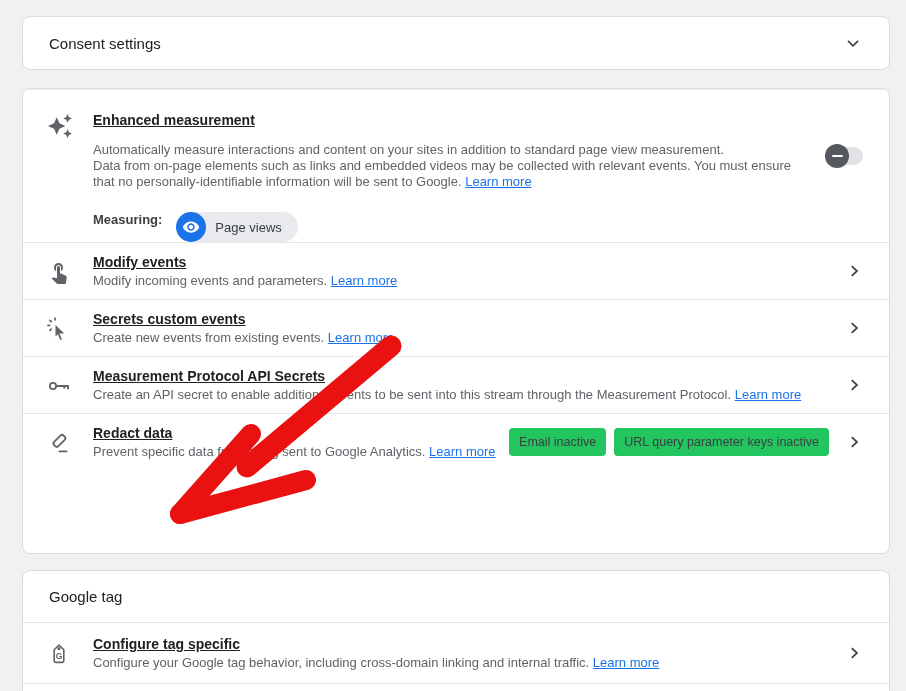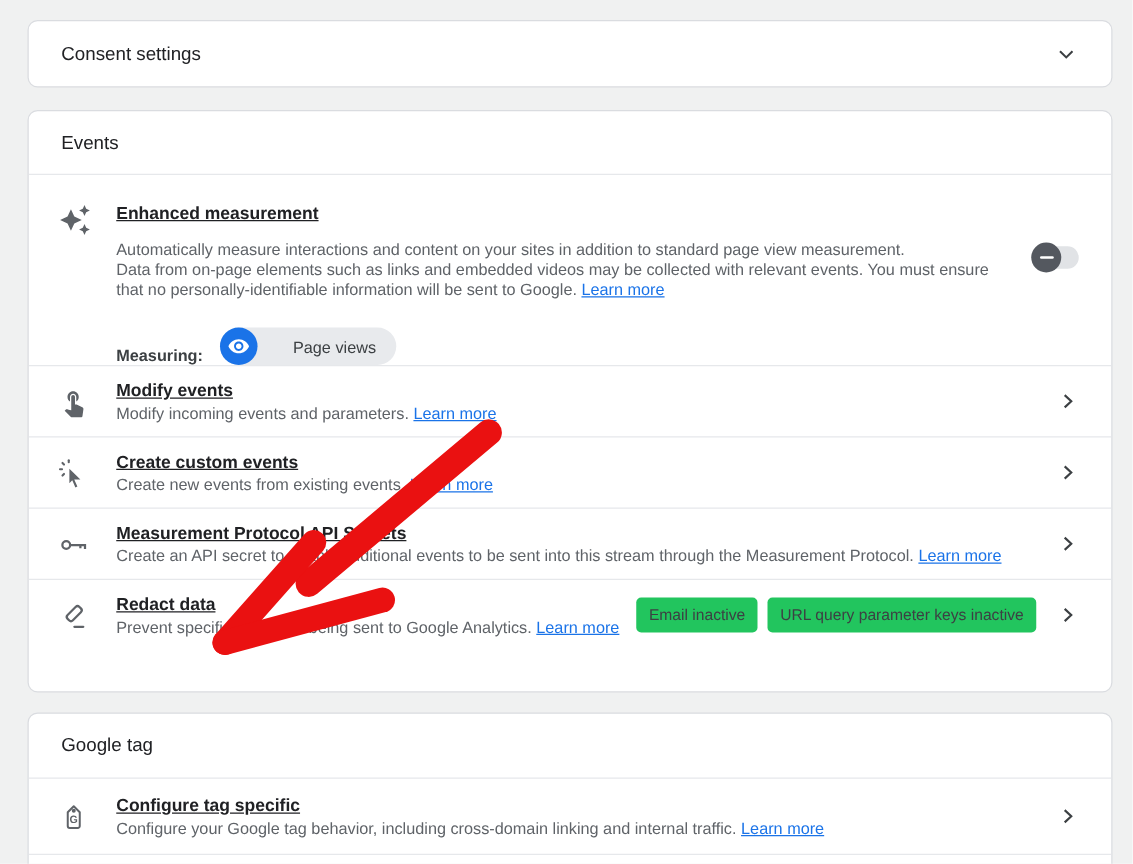--- a/index.html
+++ b/index.html
@@ -35,21 +35,21 @@
   .icon-col { width:46px; flex:none; padding-top:1px; }
   .enh-content { flex:1; }
   .row-title { font-size:14px; font-weight:700; color:#202124;text-decoration:underline; }
   .enh .row-title { margin-bottom:14px; }
   .desc-row { display:flex; align-items:flex-start; }
   .desc {
     font-size:13px; line-height:16px; color:#5f6368;
     max-width:712px; white-space:pre-line;
   }
   a.learn { color:#1a73e8; text-decoration:underline; cursor:pointer; }
-  .measuring-row { display:flex; align-items:flex-end; margin-top:22px; }
+  .measuring-row { display:flex; align-items:flex-start; margin-top:22px; }
   .measuring-label { font-size:13px; font-weight:700; color:#3c4043; margin-right:14px; }
   .chip {
     display:flex; align-items:center; height:30px;
     background:#e8eaed; border-radius:15px; padding-right:16px;
   }
   .chip-circle {
     width:30px; height:30px; border-radius:50%;
     background:#1a73e8; display:flex; align-items:center; justify-content:center;
     margin-right:9px; flex:none;
   }
@@ -97,23 +97,20 @@
     <span class="spacer"></span>
     <span class="chev">
       <svg class="gicon" width="20" height="20" viewBox="0 0 24 24">
           <path d="M6 9.5 L12 15.5 L18 9.5" fill="none" stroke="#3c4043" stroke-width="2"></path>
         </svg>
     </span>
   </div>
 </div>
 
 <div class="card" id="events-card">
-  <div class="card-header">
-    <span>Events</span>
-  </div>
 
   <div class="enh">
     <div class="icon-col">
       <svg class="gicon" width="26" height="26" viewBox="0 0 24 24" fill="#5f6368">
         <path d="M19 9l1.25-2.75L23 5l-2.75-1.25L19 1l-1.25 2.75L15 5l2.75 1.25L19 9zm-7.5.5L9 4 6.5 9.5 1 12l5.5 2.5L9 20l2.5-5.5L17 12l-5.5-2.5zM19 15l-1.25 2.75L15 19l2.75 1.25L19 23l1.25-2.75L23 19l-2.75-1.25L19 15z"></path>
       </svg>
     </div>
     <div class="enh-content">
       <div class="row-title">Enhanced measurement</div>
       <div class="desc-row">
@@ -127,21 +124,21 @@
         </div>
       </div>
       <div class="measuring-row">
         <span class="measuring-label">Measuring:</span>
         <div class="chip">
           <span class="chip-circle">
             <svg class="gicon" width="18" height="18" viewBox="0 0 24 24" fill="#fff">
               <path d="M12 4.5C7 4.5 2.73 7.61 1 12c1.73 4.39 6 7.5 11 7.5s9.27-3.11 11-7.5c-1.73-4.39-6-7.5-11-7.5zM12 17c-2.76 0-5-2.24-5-5s2.24-5 5-5 5 2.24 5 5-2.24 5-5 5zm0-8c-1.66 0-3 1.34-3 3s1.34 3 3 3 3-1.34 3-3-1.34-3-3-3z"></path>
             </svg>
           </span>
-          <span style="font-size:13px;color:#3c4043;margin-left:19px;">Page views</span>
+          <span style="font-size:13px;color:#3c4043;">Page views</span>
         </div>
       </div>
     </div>
   </div>
 
   <div class="item-row">
     <div class="icon-col">
       <svg class="gicon" width="24" height="24" viewBox="0 0 24 24" fill="#5f6368">
         <path d="M9 11.24V7.5C9 6.12 10.12 5 11.5 5S14 6.12 14 7.5v3.74c1.21-.81 2-2.18 2-3.74C16 5.01 13.99 3 11.5 3S7 5.01 7 7.5c0 1.56.79 2.93 2 3.74zm9.84 4.63l-4.54-2.26c-.17-.07-.35-.11-.54-.11H13v-6c0-.83-.67-1.5-1.5-1.5S10 6.67 10 7.5v10.74c-3.6-.76-3.54-.75-3.67-.75-.31 0-.59.13-.79.33l-.79.8 4.94 4.94c.27.27.65.44 1.06.44h6.79c.75 0 1.33-.55 1.44-1.28l.75-5.27c.01-.07.02-.14.02-.2 0-.62-.38-1.16-.91-1.38z"></path>
       </svg>
@@ -163,21 +160,21 @@
         <g stroke="#5f6368" stroke-width="1.7" stroke-linecap="round">
           <path d="M8 2.8 L8 1.2"></path>
           <path d="M4.2 4.6 L3 3.4"></path>
           <path d="M2.6 8.4 L1 8.4"></path>
           <path d="M4.2 12.2 L3 13.4"></path>
         </g>
         <path fill="#5f6368" d="M8.5 8 L17.3 16.6 L12.4 16.6 L14.9 22.2 L13.3 22.9 L10.8 17.2 L8.5 19.6 Z"></path>
       </svg>
     </div>
     <div class="item-text">
-      <div class="row-title">Create custom events</div>
+      <div class="row-title">Secrets custom events</div>
       <div class="item-desc"><span>Create new events from existing events.</span> <a class="learn">Learn more</a></div>
     </div>
     <span class="chev">
       <svg class="gicon" width="18" height="18" viewBox="0 0 24 24">
           <path d="M9 5.5 L16 12 L9 18.5" fill="none" stroke="#3c4043" stroke-width="2.3"></path>
         </svg>
     </span>
   </div>
 
   <div class="item-row">

